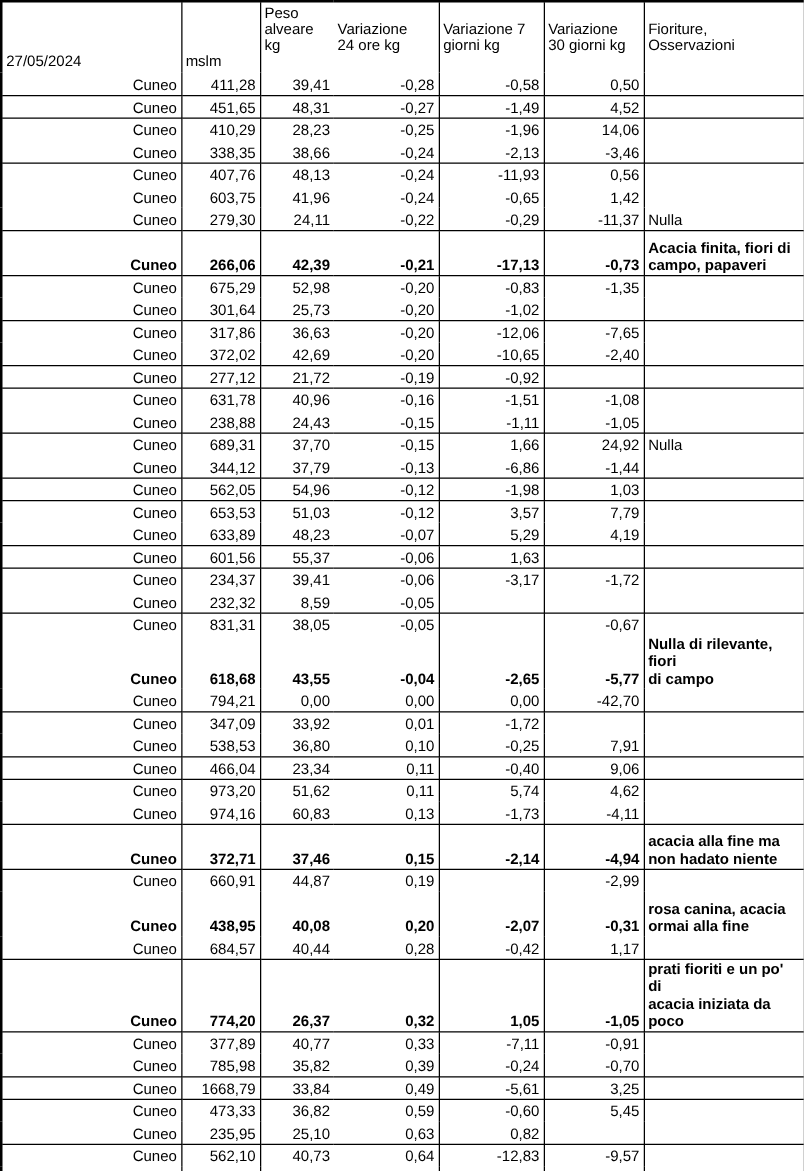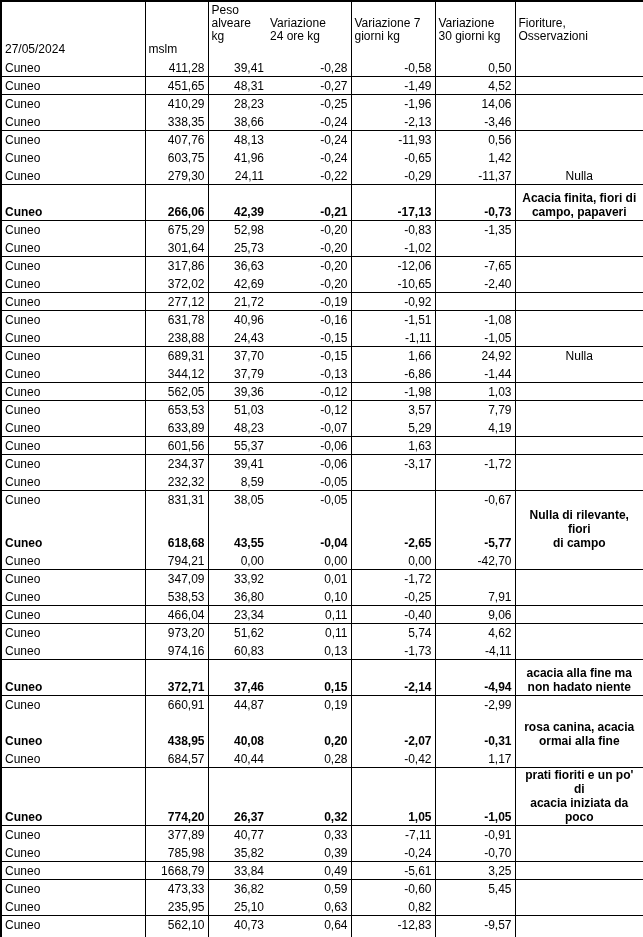--- a/index.html
+++ b/index.html
@@ -27,23 +27,23 @@
     text-align: left;
     vertical-align: bottom;
     white-space: pre-line;
     line-height: 13px;
     height: 57px;
     padding-bottom: 15px;
   }
   thead th.low { padding-bottom: 2px; }
   .br { border-right: 1px solid #000000; }
   tr.grp-end td { border-bottom: 1px solid #000000; }
-  .col-a { text-align: left; white-space: nowrap; }
+  .col-a { text-align: right; white-space: nowrap; }
   .col-b, .col-c, .col-d, .col-e, .col-f { text-align: right; white-space: nowrap; }
-  .col-g { text-align: center; white-space: pre-line; line-height: 14px; }
+  .col-g { text-align: left; white-space: pre-line; line-height: 14px; }
 </style>
 </head>
 <body>
 
 <div class="sheet">
   <table>
     <colgroup>
       <col style="width:144px">
       <col style="width:63px">
       <col style="width:59px">
@@ -220,21 +220,21 @@
           <td class="col-b br">344,12</td>
           <td class="col-c">37,79</td>
           <td class="col-d br">-0,13</td>
           <td class="col-e br">-6,86</td>
           <td class="col-f br">-1,44</td>
           <td class="col-g"></td>
         </tr>
         <tr class="grp-end">
           <td class="col-a br">Cuneo</td>
           <td class="col-b br">562,05</td>
-          <td class="col-c">39,36</td>
+          <td class="col-c">54,96</td>
           <td class="col-d br">-0,12</td>
           <td class="col-e br">-1,98</td>
           <td class="col-f br">1,03</td>
           <td class="col-g"></td>
         </tr>
         <tr>
           <td class="col-a br">Cuneo</td>
           <td class="col-b br">653,53</td>
           <td class="col-c">51,03</td>
           <td class="col-d br">-0,12</td>

